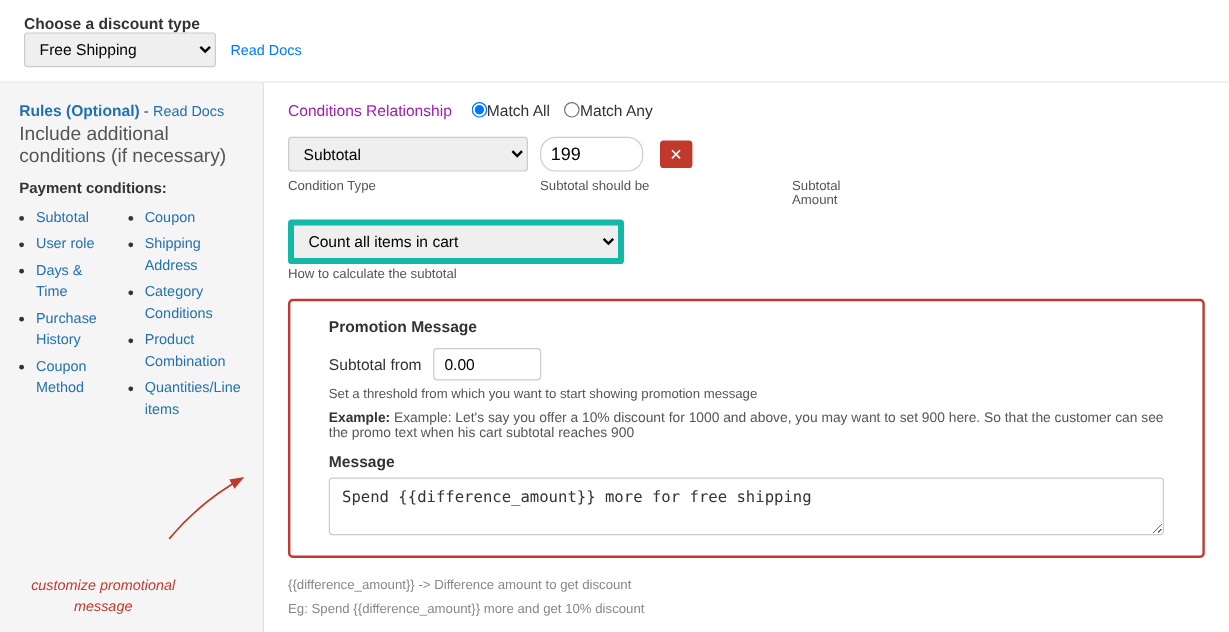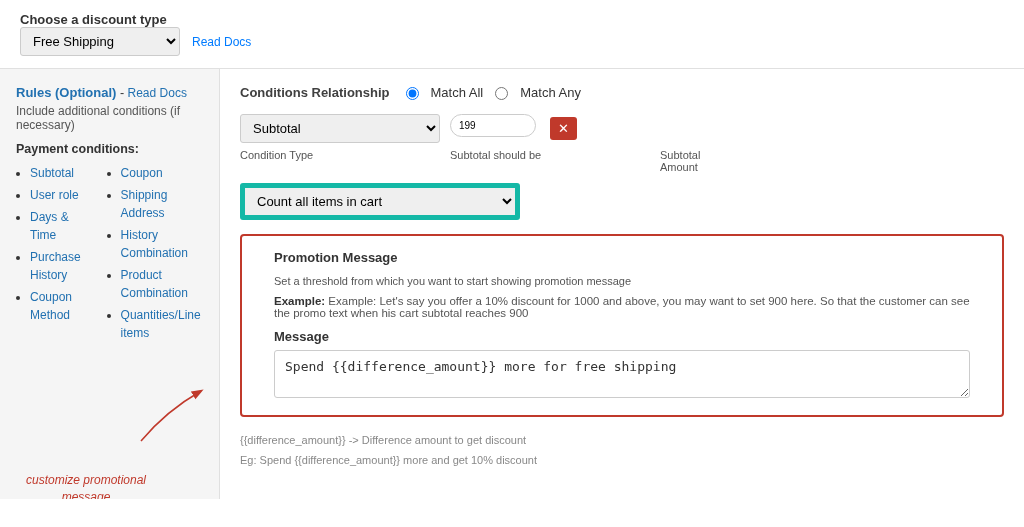--- a/index.html
+++ b/index.html
@@ -54,21 +54,21 @@
       color: #2271b1;
       font-size: 13px;
     }
     .sidebar-title-dash {
       color: #333;
       font-weight: normal;
     }
     .sidebar-subtitle {
       color: #555;
       margin: 4px 0 10px 0;
-      font-size: 12px;
+      font-size: 16px;
     }
     .sidebar-popular {
       font-weight: bold;
       margin-bottom: 8px;
       font-size: 12.5px;
     }
     .sidebar-columns {
       display: flex;
       gap: 10px;
     }
@@ -101,33 +101,33 @@
 
     
     .conditions-relationship {
       display: flex;
       align-items: center;
       gap: 16px;
       margin-bottom: 14px;
       font-size: 13px;
     }
     .conditions-label {
-      font-weight: bold;
-      color: #404040;
+      font-weight: normal;
+      color: #a21caf;
       text-align: right;
     }
     .radio-group {
       display: flex;
       align-items: center;
       gap: 12px;
     }
     .radio-option {
       display: flex;
-      align-items: flex-end;
-      gap: 12px;
+      align-items: flex-start;
+      gap: 0;
       font-size: 13px;
     }
 
     
     .condition-row {
       display: flex;
       align-items: flex-start;
       gap: 10px;
       margin-bottom: 6px;
     }
@@ -141,21 +141,21 @@
       min-width: 200px;
     }
     .condition-op-select {
       min-width: 200px;
     }
     .condition-value-input {
       width: 86px;
       padding: 5px 8px;
       border: 1px solid #ccc;
       border-radius: 13px;
-      font-size: 10px;
+      font-size: 15px;
     }
     .delete-btn {
       background: #c0392b;
       color: #fff;
       border: none;
       border-radius: 3px;
       padding: 4px 8px;
       cursor: pointer;
       font-size: 13px;
       margin-left: 4px;
@@ -307,21 +307,21 @@
           <li><a href="#">User role</a></li>
           <li><a href="#">Days &amp; Time</a></li>
           <li><a href="#">Purchase History</a></li>
           <li><a href="#">Coupon Method</a></li>
         </ul>
       </div>
       <div class="sidebar-col">
         <ul>
           <li><a href="#">Coupon</a></li>
           <li><a href="#">Shipping Address</a></li>
-          <li><a href="#">History Combination</a></li>
+          <li><a href="#">Category Conditions</a></li>
           <li><a href="#">Product Combination</a></li>
           <li><a href="#">Quantities/Line items</a></li>
         </ul>
       </div>
     </div>
 
     <div style="position:relative;">
       <div style="position:absolute; bottom:-160px; left:0; color:#c0392b; font-size:12px; font-style:italic; text-align:center; width:140px; line-height:1.4;">
         customize promotional<br>message
       </div>
@@ -368,25 +368,30 @@
       <span class="label-condition-type">Condition Type</span>
       <span class="label-subtotal-should">Subtotal should be</span>
       <span class="label-subtotal-amount">Subtotal Amount</span>
     </div>
 
     <div class="how-to-row">
       <select>
         <option>Count all items in cart</option>
         <option>Count unique items in cart</option>
       </select>
+      <div class="how-to-label">How to calculate the subtotal</div>
     </div>
 
     <div class="promo-box">
       <div class="promo-box-title">Promotion Message</div>
 
+      <div class="subtotal-from-row">
+        <span class="subtotal-from-label">Subtotal from</span>
+        <input type="text" class="subtotal-from-input" value="0.00" style="">
+      </div>
 
       <div class="threshold-hint">Set a threshold from which you want to start showing promotion message</div>
 
       <div class="example-text">
         <strong>Example:</strong> <span>Example: Let's say you offer a 10% discount for 1000 and above, you may want to set 900 here. So that the customer can see the promo text when his cart subtotal reaches 900</span>
       </div>
 
       <div class="message-label">Message</div>
       <textarea class="message-textarea" style="">Spend {{difference_amount}} more for free shipping</textarea>
     </div>

